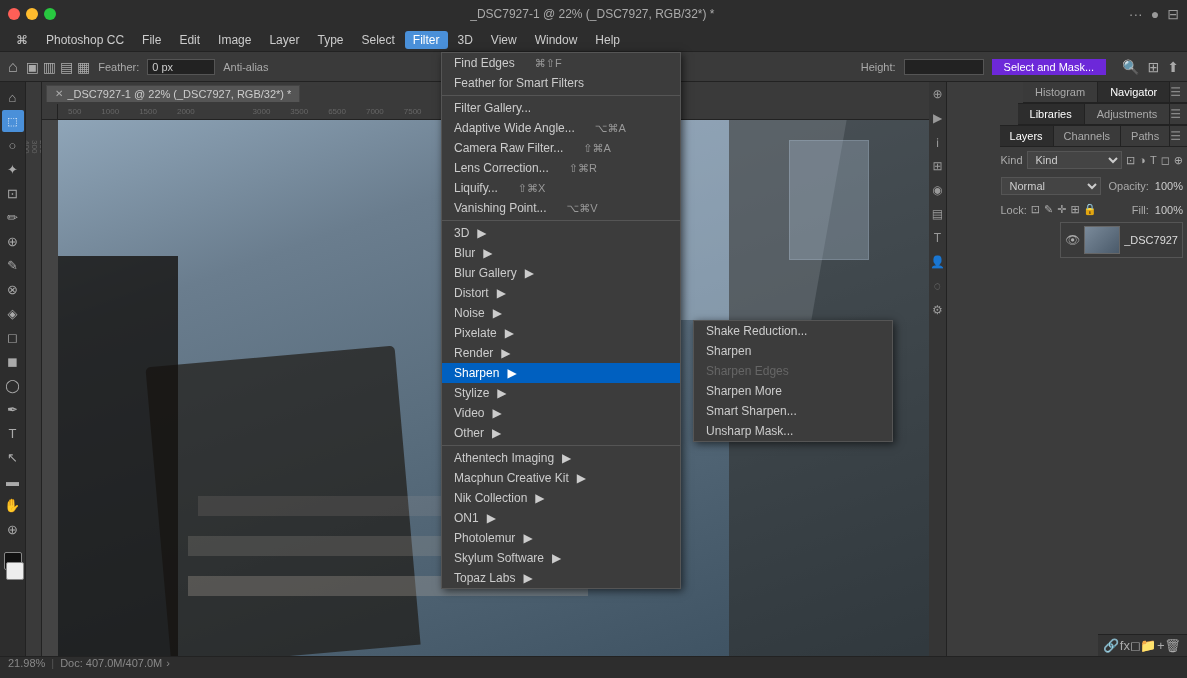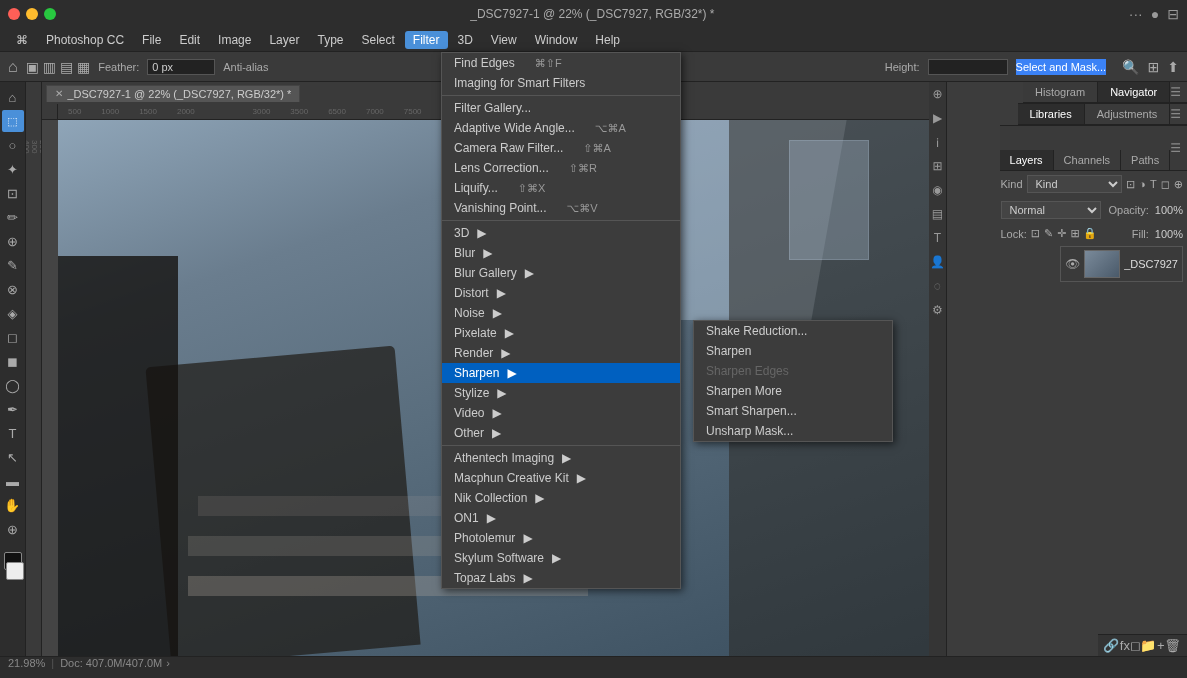--- a/index.html
+++ b/index.html
@@ -75,25 +75,25 @@
     .options-label { color: #aaa; font-size: 11px; }
     .options-input {
       background: #222;
       border: 1px solid #555;
       color: #ccc;
       font-size: 11px;
       padding: 1px 4px;
       width: 68px;
     }
     .options-btn {
-      background: #3b82f6;
+      background: #6d28d9;
       border: none;
       color: #fff;
       font-size: 11px;
-      padding: 2px 0;
+      padding: 2px 12px;
       cursor: pointer;
     }
 
     
     #main {
       display: flex;
       height: calc(678px - 28px - 24px - 30px - 22px);
     }
 
     
@@ -532,21 +532,21 @@
 
       <div id="lib-tabs" style="display:flex;justify-content:space-between;align-items:center;border-top:1px solid #222;">
         <div style="display:flex;">
           <div class="lib-tab active">Libraries</div>
           <div class="lib-tab">Adjustments</div>
         </div>
         <span style="color:#888;font-size:12px;padding-right:6px;cursor:pointer;">☰</span>
       </div>
 
       <div id="layers-tabs" style="display:flex;justify-content:space-between;align-items:center;border-top:1px solid #222;">
-        <div style="display:flex;margin-top:24px;">
+        <div style="display:flex;">
           <div class="layers-tab active">Layers</div>
           <div class="layers-tab">Channels</div>
           <div class="layers-tab">Paths</div>
         </div>
         <span style="color:#888;font-size:12px;padding-right:6px;cursor:pointer;">☰</span>
       </div>
 
       <div id="layers-controls">
 
         <div class="layers-row">
@@ -608,21 +608,21 @@
   <span>Doc: 407.0M/407.0M</span>
   <span style="margin-left:4px;color:#888;">›</span>
 </div>
 
 <div class="dropdown-menu" id="filter-menu">
   <div class="dropdown-item">
     <span>Find Edges</span>
     <span class="shortcut">⌘⇧F</span>
   </div>
   <div class="dropdown-item">
-    <span>Imaging for Smart Filters</span>
+    <span>Feather for Smart Filters</span>
   </div>
   <div class="dropdown-separator"></div>
   <div class="dropdown-item">
     <span>Filter Gallery...</span>
   </div>
   <div class="dropdown-item">
     <span>Adaptive Wide Angle...</span>
     <span class="shortcut">⌥⌘A</span>
   </div>
   <div class="dropdown-item">

